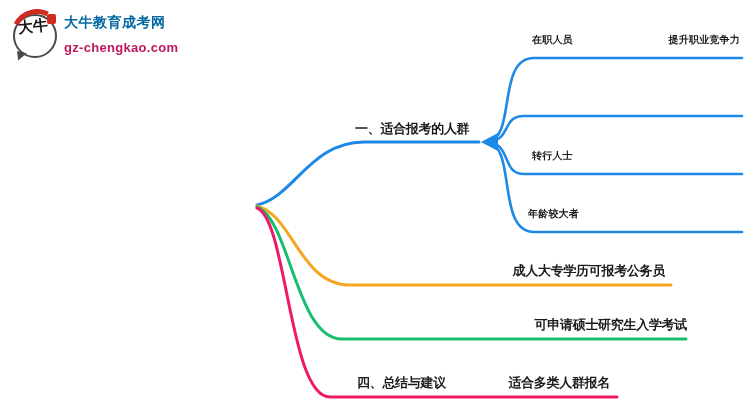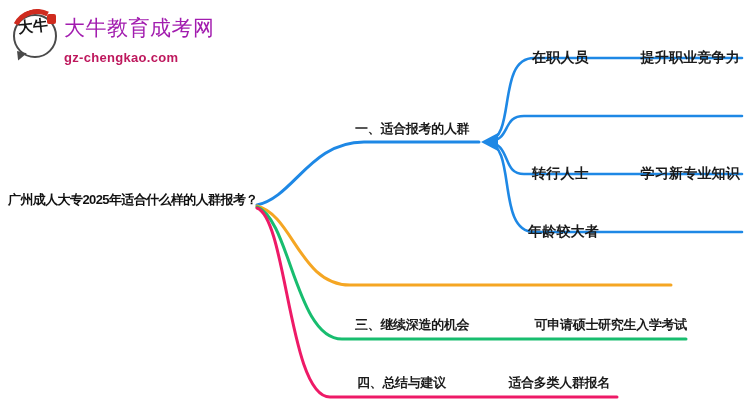--- a/index.html
+++ b/index.html
@@ -12,21 +12,21 @@
   .c-blue{stroke:#1e88e5;}
   .c-orange{stroke:#f5a623;}
   .c-green{stroke:#18bd6f;}
   .c-pink{stroke:#ee1a67;}
   .w3{stroke-width:3px;}
   .w25{stroke-width:2.6px;}
   .arrow{fill:#1e88e5;}
 
   .lbl{position:absolute;font-weight:700;color:#1b1b1b;white-space:nowrap;}
   .lvl1{font-size:13px;letter-spacing:-0.3px;}
-  .lvl2{font-size:14px;letter-spacing:0.2px;margin-top:16px;}
+  .lvl2{font-size:10px;letter-spacing:0.2px;}
   .root-title{font-size:13px;letter-spacing:-0.6px;color:#111;}
   .r-align{text-align:center;}
 
   
   .logo{position:absolute;left:12px;top:10px;display:flex;align-items:flex-start;}
   .logo-badge{position:relative;width:46px;height:46px;}
   .logo-circle{
     position:absolute;left:1px;top:4px;width:40px;height:40px;border-radius:50%;
     background:#fff;border:2px solid #4a4a4a;
   }
@@ -41,21 +41,21 @@
   }
   .logo-seal{
     position:absolute;right:2px;top:4px;width:9px;height:10px;border-radius:2px;background:#cf2b1f;
   }
   .logo-tail{
     position:absolute;left:4px;bottom:-5px;width:0;height:0;
     border-left:3px solid transparent;border-right:7px solid transparent;
     border-top:9px solid #4a4a4a;transform:rotate(12deg);
   }
   .logo-text{margin-left:6px;padding-top:4px;}
-  .logo-name{font-size:21px;font-weight:400;color:#a21caf;letter-spacing:0.5px;}
+  .logo-name{font-size:14px;font-weight:700;color:#0369a1;letter-spacing:0.5px;}
   .logo-url{font-size:13px;font-weight:700;color:#be185d;letter-spacing:0.3px;margin-top:8px;}
 </style>
 </head>
 <body>
 
 <div class="stage">
 
   <svg class="links" viewBox="0 0 750 410" aria-hidden="true">
 
     <path class="curve c-blue w3" d="M 257 205 C 294 197 310 142 364 142 L 479 142"></path>
@@ -81,33 +81,31 @@
       <div class="logo-chars"><span>大牛</span></div>
       <div class="logo-seal"></div>
       <div class="logo-tail"></div>
     </div>
     <div class="logo-text">
       <div class="logo-name">大牛教育成考网</div>
       <div class="logo-url">gz-chengkao.com</div>
     </div>
   </div>
 
-  <div class="lbl root-title" style="left:8px;top:191px;">广州成人大专2025年适合什么样的人群报考？</div>
 
   <div class="lbl lvl1" style="left:355px;top:120px;">一、适合报考的人群</div>
 
   <div class="lbl lvl2" style="left:532px;top:33px;">在职人员</div>
   <div class="lbl lvl2 r-align" style="right:10px;top:33px;">提升职业竞争力</div>
 
 
   <div class="lbl lvl2" style="left:532px;top:149px;">转行人士</div>
-  <div class="lbl lvl2 r-align" style="right:10px;top:149px;">学习新专业知识</div>
 
   <div class="lbl lvl2" style="left:528px;top:207px;text-align:right;">年龄较大者</div>
 
+  <div class="lbl lvl1 r-align" style="right:85px;top:262px;">成人大专学历可报考公务员</div>
 
-  <div class="lbl lvl1" style="left:355px;top:316px;">三、继续深造的机会</div>
   <div class="lbl lvl1 r-align" style="right:63px;top:316px;">可申请硕士研究生入学考试</div>
 
   <div class="lbl lvl1" style="left:357px;top:374px;">四、总结与建议</div>
   <div class="lbl lvl1 r-align" style="right:140px;top:374px;font-family:Liberation Mono, monospace;">适合多类人群报名</div>
 
 </div>
 
 </body></html>

